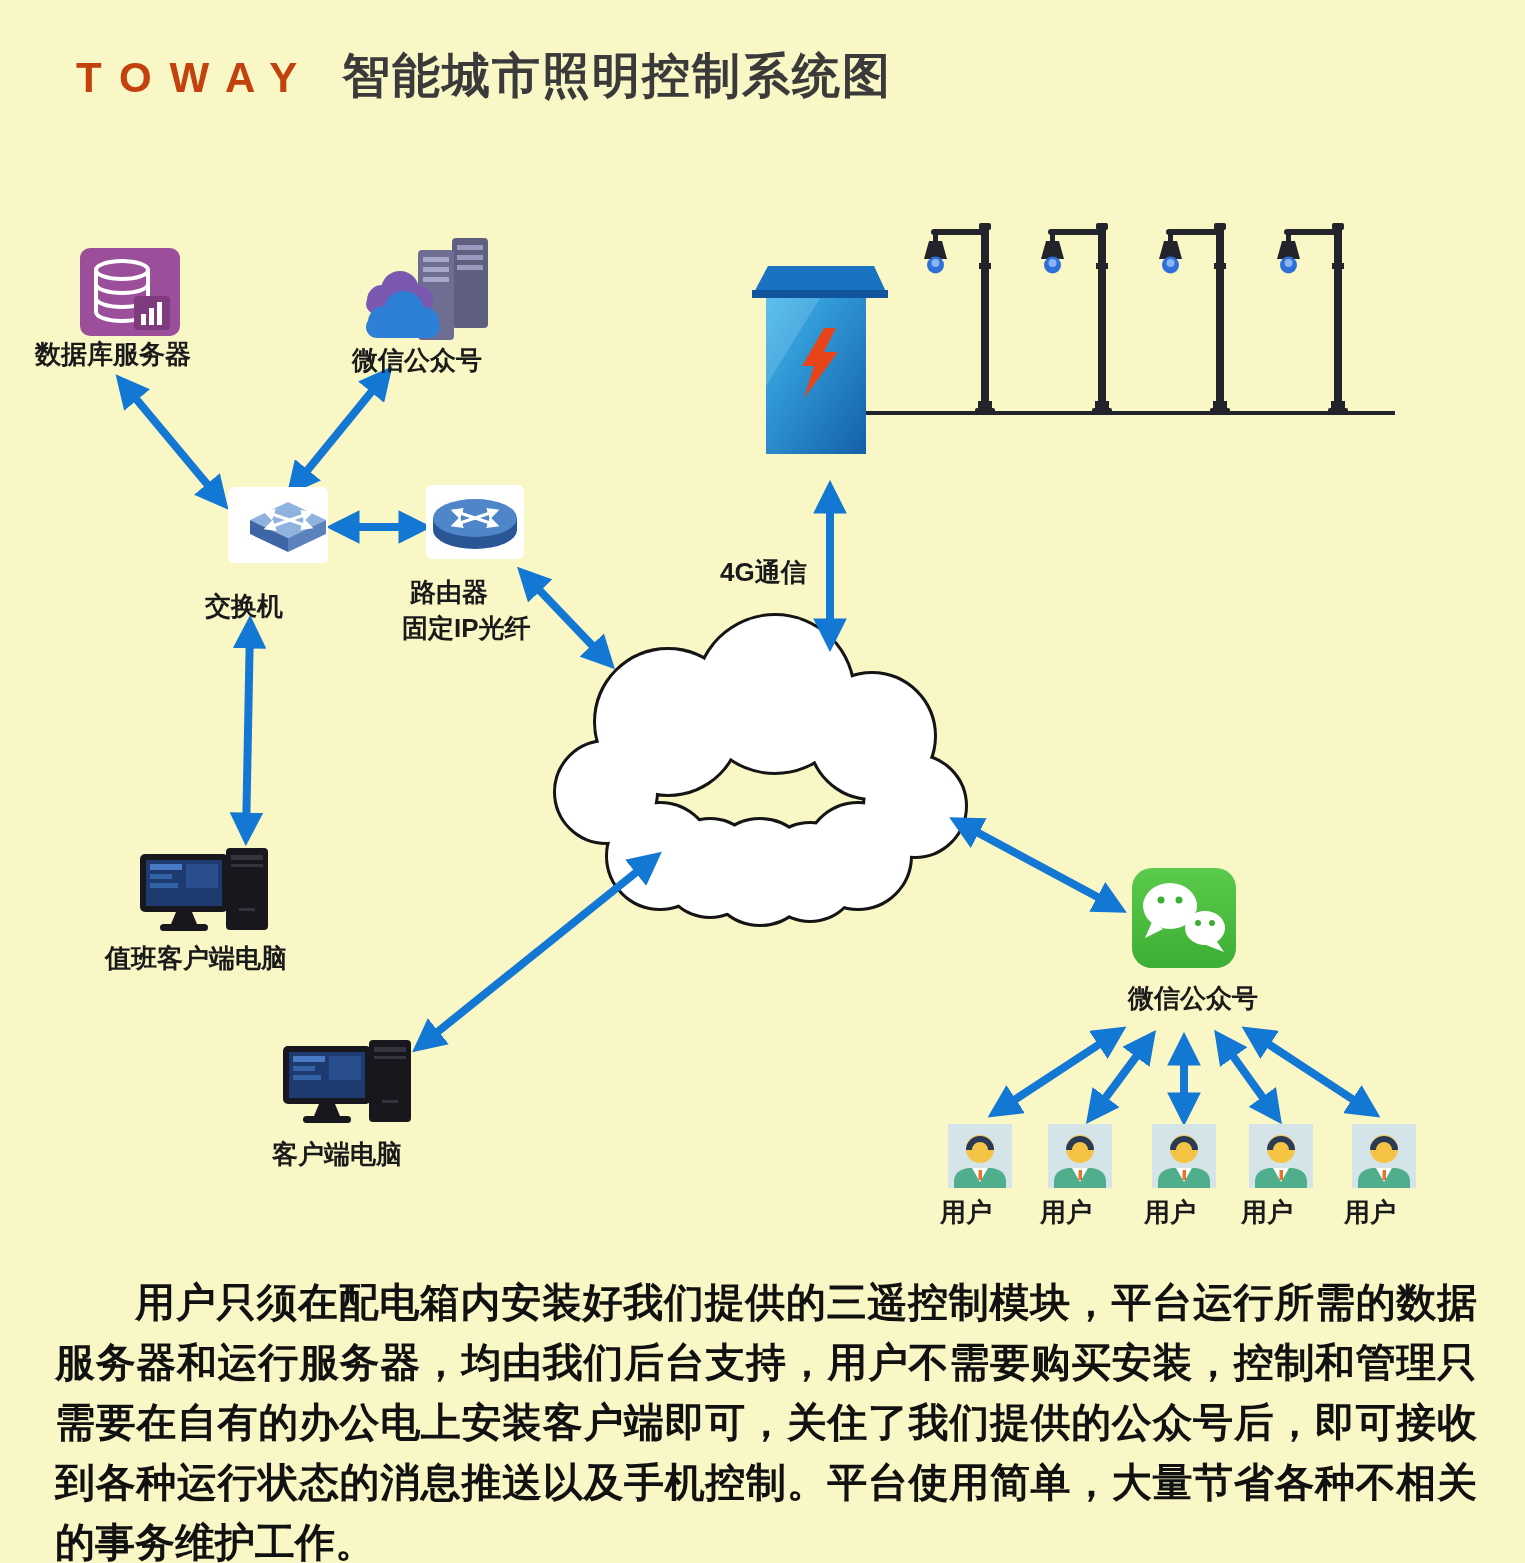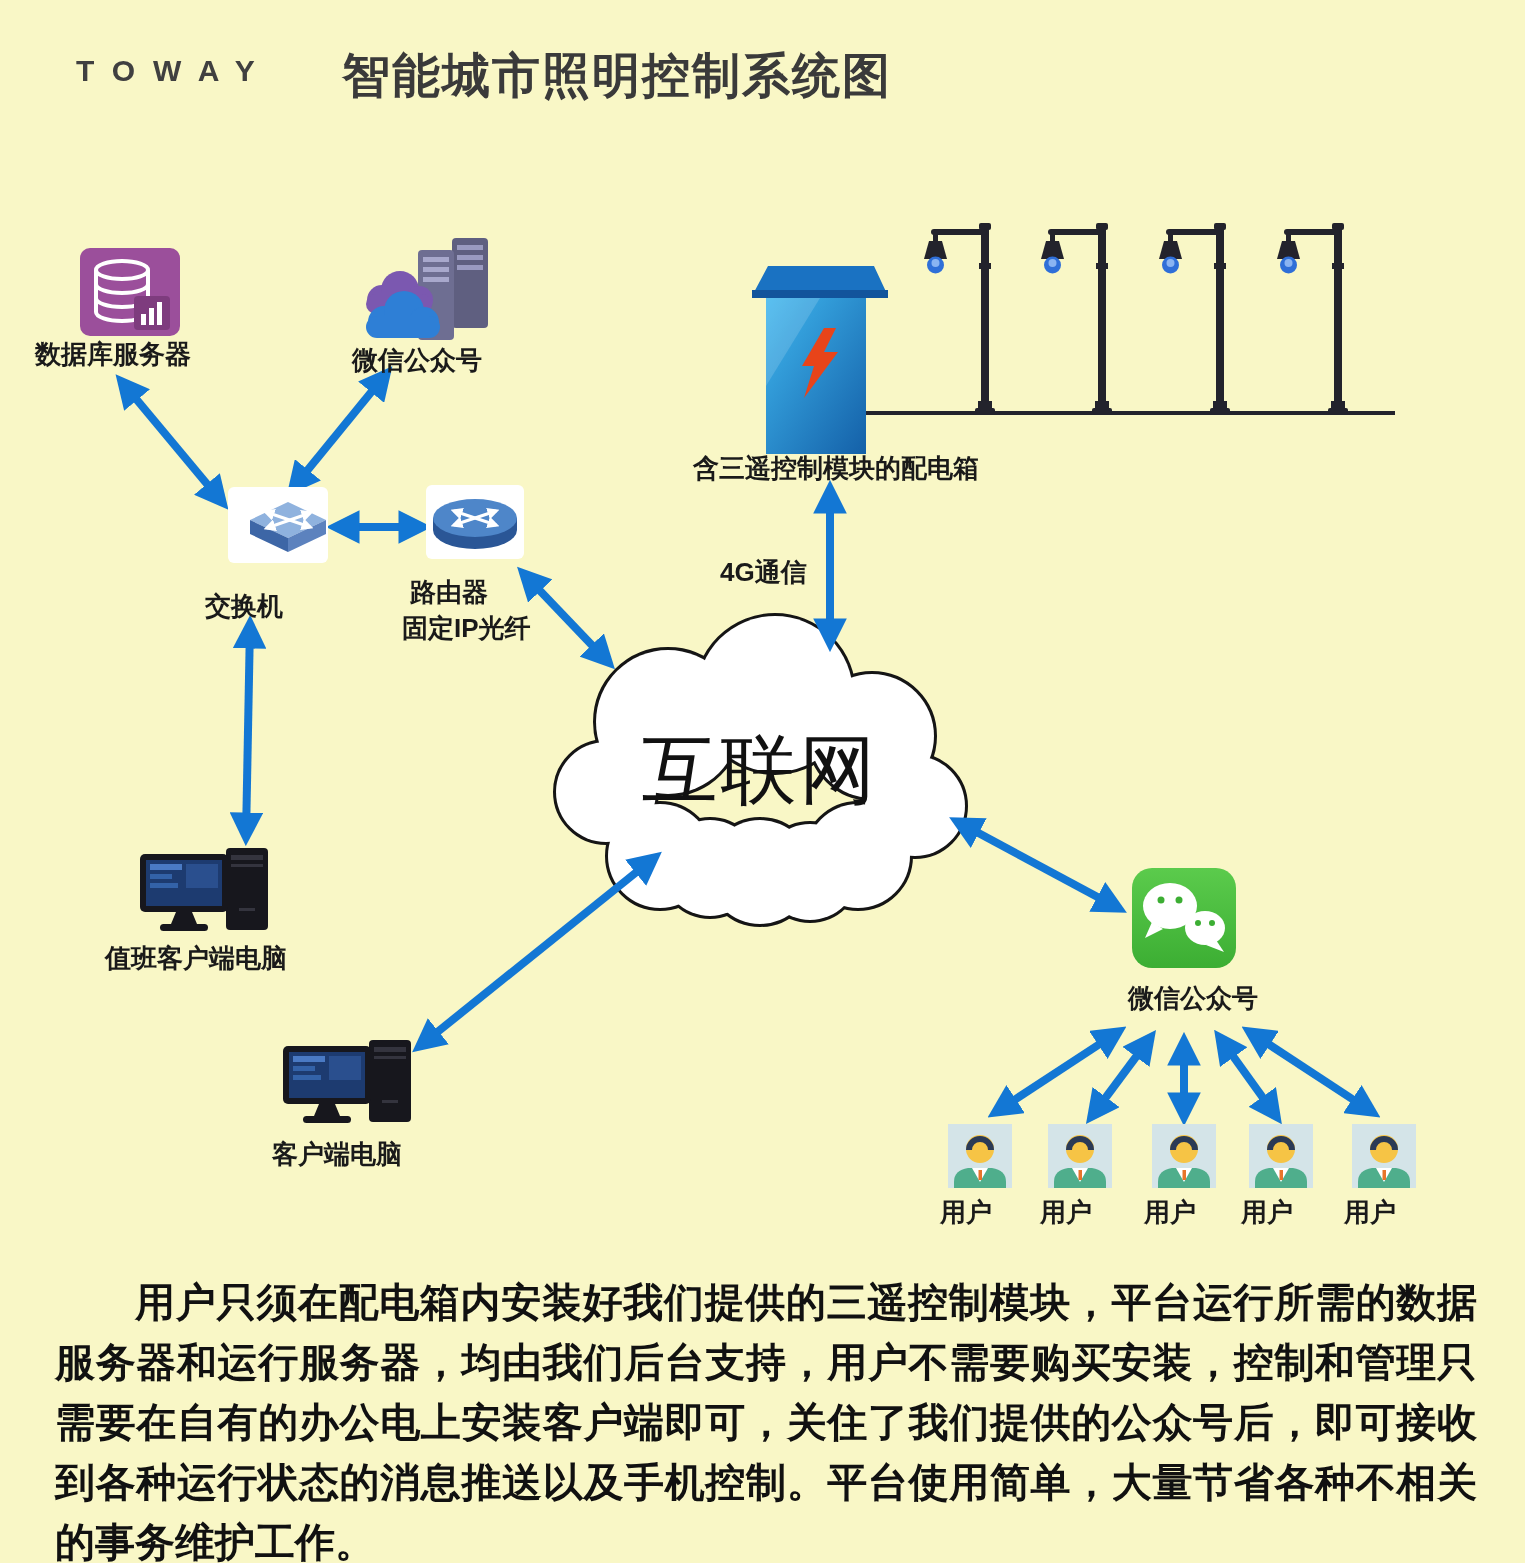--- a/index.html
+++ b/index.html
@@ -1,19 +1,19 @@
 <!DOCTYPE html>
 <html style="--background: #F9F7C6; --arrow: #1377D4; --wechat-green: #4CBF3F; --database-purple: #9B4F9B; --box-blue: #1E88D0; --bolt-orange: #E8441A;"><head>
 <meta charset="utf-8">
 <style>
   html,body{margin:0;padding:0;}
   body{background:#ffffff;font-family:"Liberation Sans","DejaVu Sans",sans-serif;}
   .canvas{position:relative;width:1525px;height:1563px;background:var(--background,#F9F7C6);overflow:hidden;}
   .layer{position:absolute;left:0;top:0;}
-  .logo{position:absolute;left:76px;top:54px;font-size:30px;font-weight:bold;letter-spacing:18px;color:#404040;}
+  .logo{position:absolute;left:76px;top:54px;font-size:42px;font-weight:bold;letter-spacing:18px;color:#c2410c;}
   .title{position:absolute;left:342px;top:44px;font-size:48px;font-weight:bold;color:#3a3a3a;letter-spacing:2px;text-align:right;}
   .lbl{position:absolute;font-size:26px;font-weight:bold;color:#1a1a1a;line-height:1.3;}
   .cloud-label{position:absolute;left:630px;top:720px;width:260px;text-align:center;font-size:76px;color:#111;letter-spacing:3px;}
   .desc{position:absolute;left:55px;top:1272px;width:1422px;font-size:40px;line-height:1.5;color:#111;font-weight:600;text-indent:2em;text-align:justify;margin:0;}
   .arr{stroke:var(--arrow,#1377D4);stroke-width:8;}
   #ab path{fill:var(--arrow,#1377D4);}
 </style>
 </head>
 <body>
 
@@ -212,23 +212,21 @@
     <use href="#uav" x="1152" y="1124"></use>
     <use href="#uav" x="1249" y="1124"></use>
     <use href="#uav" x="1352" y="1124"></use>
   </svg>
 
   <div class="lbl" style="left:35px;top:338px;width:200px">数据库服务器</div>
   <div class="lbl" style="left:352px;top:344px;width:165px">微信公众号</div>
   <div class="lbl" style="left:205px;top:590px;width:105px">交换机</div>
   <div class="lbl" style="left:410px;top:576px;width:145px">路由器</div>
   <div class="lbl" style="left:402px;top:612px;width:160px">固定IP光纤</div>
-  <div class="lbl" style="left:693px;top:452px;width:325px">含三遥控制模块的配电箱</div>
   <div class="lbl" style="left:720px;top:556px;width:110px">4G通信</div>
-  <div class="cloud-label">互联网</div>
   <div class="lbl" style="left:105px;top:942px;width:225px">值班客户端电脑</div>
   <div class="lbl" style="left:272px;top:1138px;width:175px">客户端电脑</div>
   <div class="lbl" style="left:1128px;top:982px;width:170px">微信公众号</div>
   <div class="lbl" style="left:940px;top:1196px;width:80px">用户</div>
   <div class="lbl" style="left:1040px;top:1196px;width:80px">用户</div>
   <div class="lbl" style="left:1144px;top:1196px;width:80px">用户</div>
   <div class="lbl" style="left:1241px;top:1196px;width:80px">用户</div>
   <div class="lbl" style="left:1344px;top:1196px;width:80px">用户</div>
 
   <p class="desc">用户只须在配电箱内安装好我们提供的三遥控制模块，平台运行所需的数据服务器和运行服务器，均由我们后台支持，用户不需要购买安装，控制和管理只需要在自有的办公电上安装客户端即可，关住了我们提供的公众号后，即可接收到各种运行状态的消息推送以及手机控制。平台使用简单，大量节省各种不相关的事务维护工作。</p>

